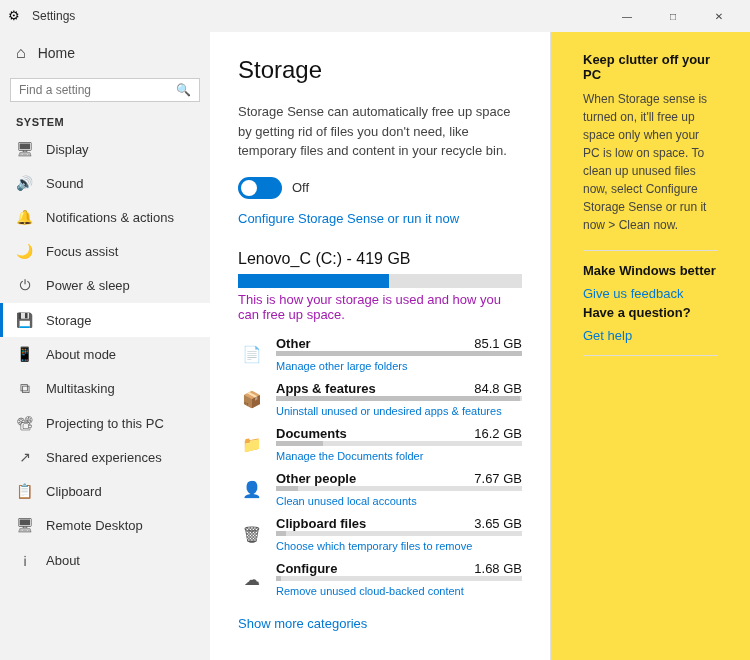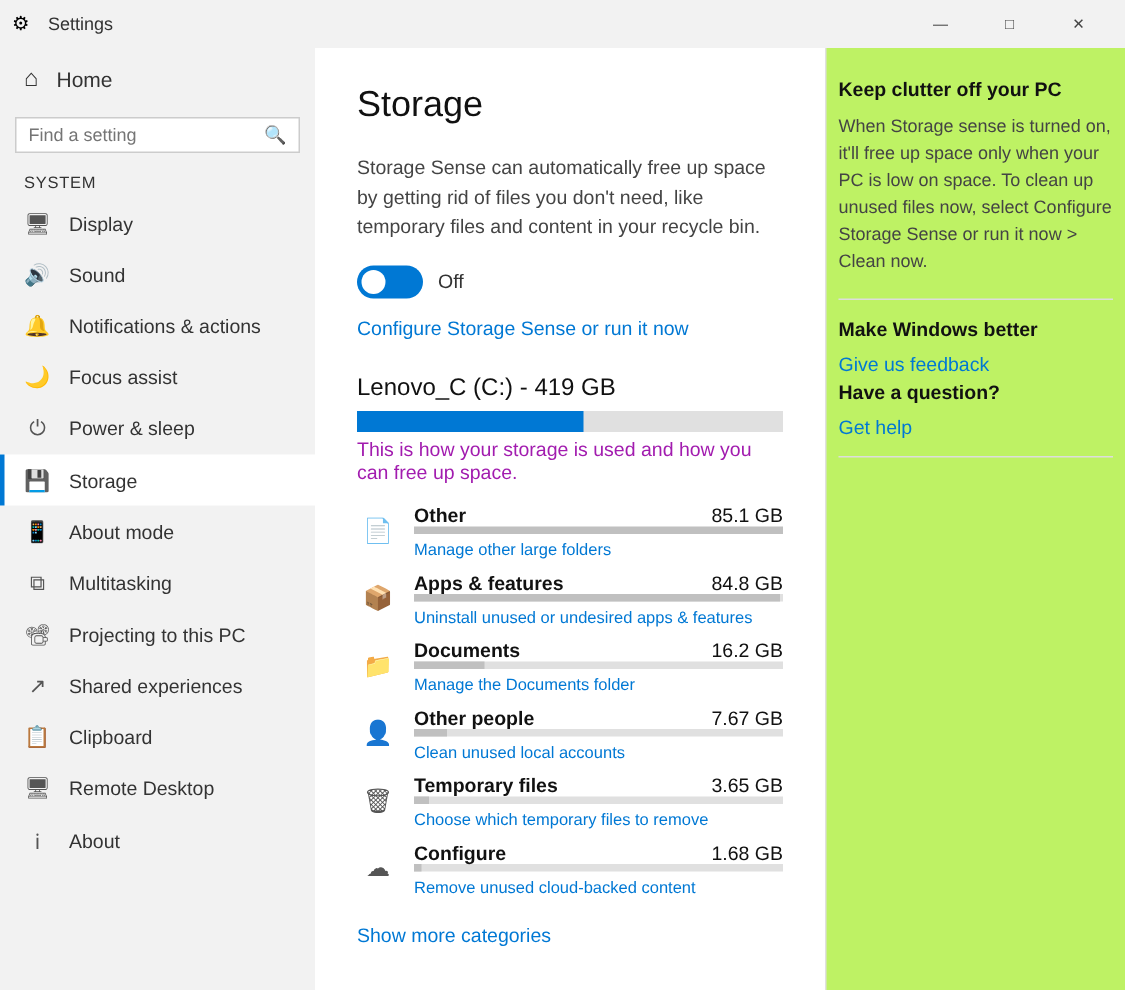--- a/index.html
+++ b/index.html
@@ -60,21 +60,21 @@
       border: 1px solid #ccc;
       padding: 4px 8px;
     }
     .search-box input {
       border: none; outline: none; flex: 1; font-size: 12px; background: transparent;
     }
     .search-icon { color: #666; font-size: 12px; }
 
     .system-label {
       font-size: 11px;
-      font-weight: 400;
+      font-weight: 700;
       color: #333;
       padding: 6px 16px 4px 16px;
       text-transform: uppercase;
       letter-spacing: 0.5px;
     }
 
     .sidebar-item {
       display: flex;
       align-items: center;
       padding: 9px 16px;
@@ -180,22 +180,22 @@
     }
     .storage-item-bar-fill { height: 100%; background: #c0c0c0; }
     .storage-item-sub { font-size: 11px; color: #0078d4; cursor: pointer; }
 
     .show-more { color: #0078d4; font-size: 13px; cursor: pointer; margin-top: 10px; display: inline-block; }
 
     
     .right-panel {
       width: 200px;
       flex-shrink: 0;
-      padding: 20px 8px;
-      background: #bef264;
+      padding: 20px 32px;
+      background: #fde047;
       overflow-y: auto;
       border-left: 1px solid #e0e0e0;
     }
     .right-section-title { font-size: 13px; font-weight: 600; color: #111; margin-bottom: 8px; }
     .right-section-text { font-size: 12px; color: #444; line-height: 1.5; margin-bottom: 16px; }
     .right-link { color: #0078d4; font-size: 13px; cursor: pointer; display: block; margin-bottom: 4px; }
 
     .divider { height: 1px; background: #ddd; margin: 12px 0; }
   </style>
 </head>
@@ -359,21 +359,21 @@
         </div>
         <span class="storage-item-sub">Clean unused local accounts</span>
       </div>
     </div>
   </div>
           <div class="storage-item">
     <div class="storage-item-header">
       <div class="storage-item-icon">🗑</div>
       <div class="storage-item-info">
         <div class="storage-item-name-row">
-          <span class="storage-item-name">Temporary files</span>
+          <span class="storage-item-name">Clipboard files</span>
           <span class="storage-item-size">3.65 GB</span>
         </div>
         <div class="storage-item-bar">
           <div class="storage-item-bar-fill" style="width: 4%"></div>
         </div>
         <span class="storage-item-sub">Choose which temporary files to remove</span>
       </div>
     </div>
   </div>
           <div class="storage-item">

